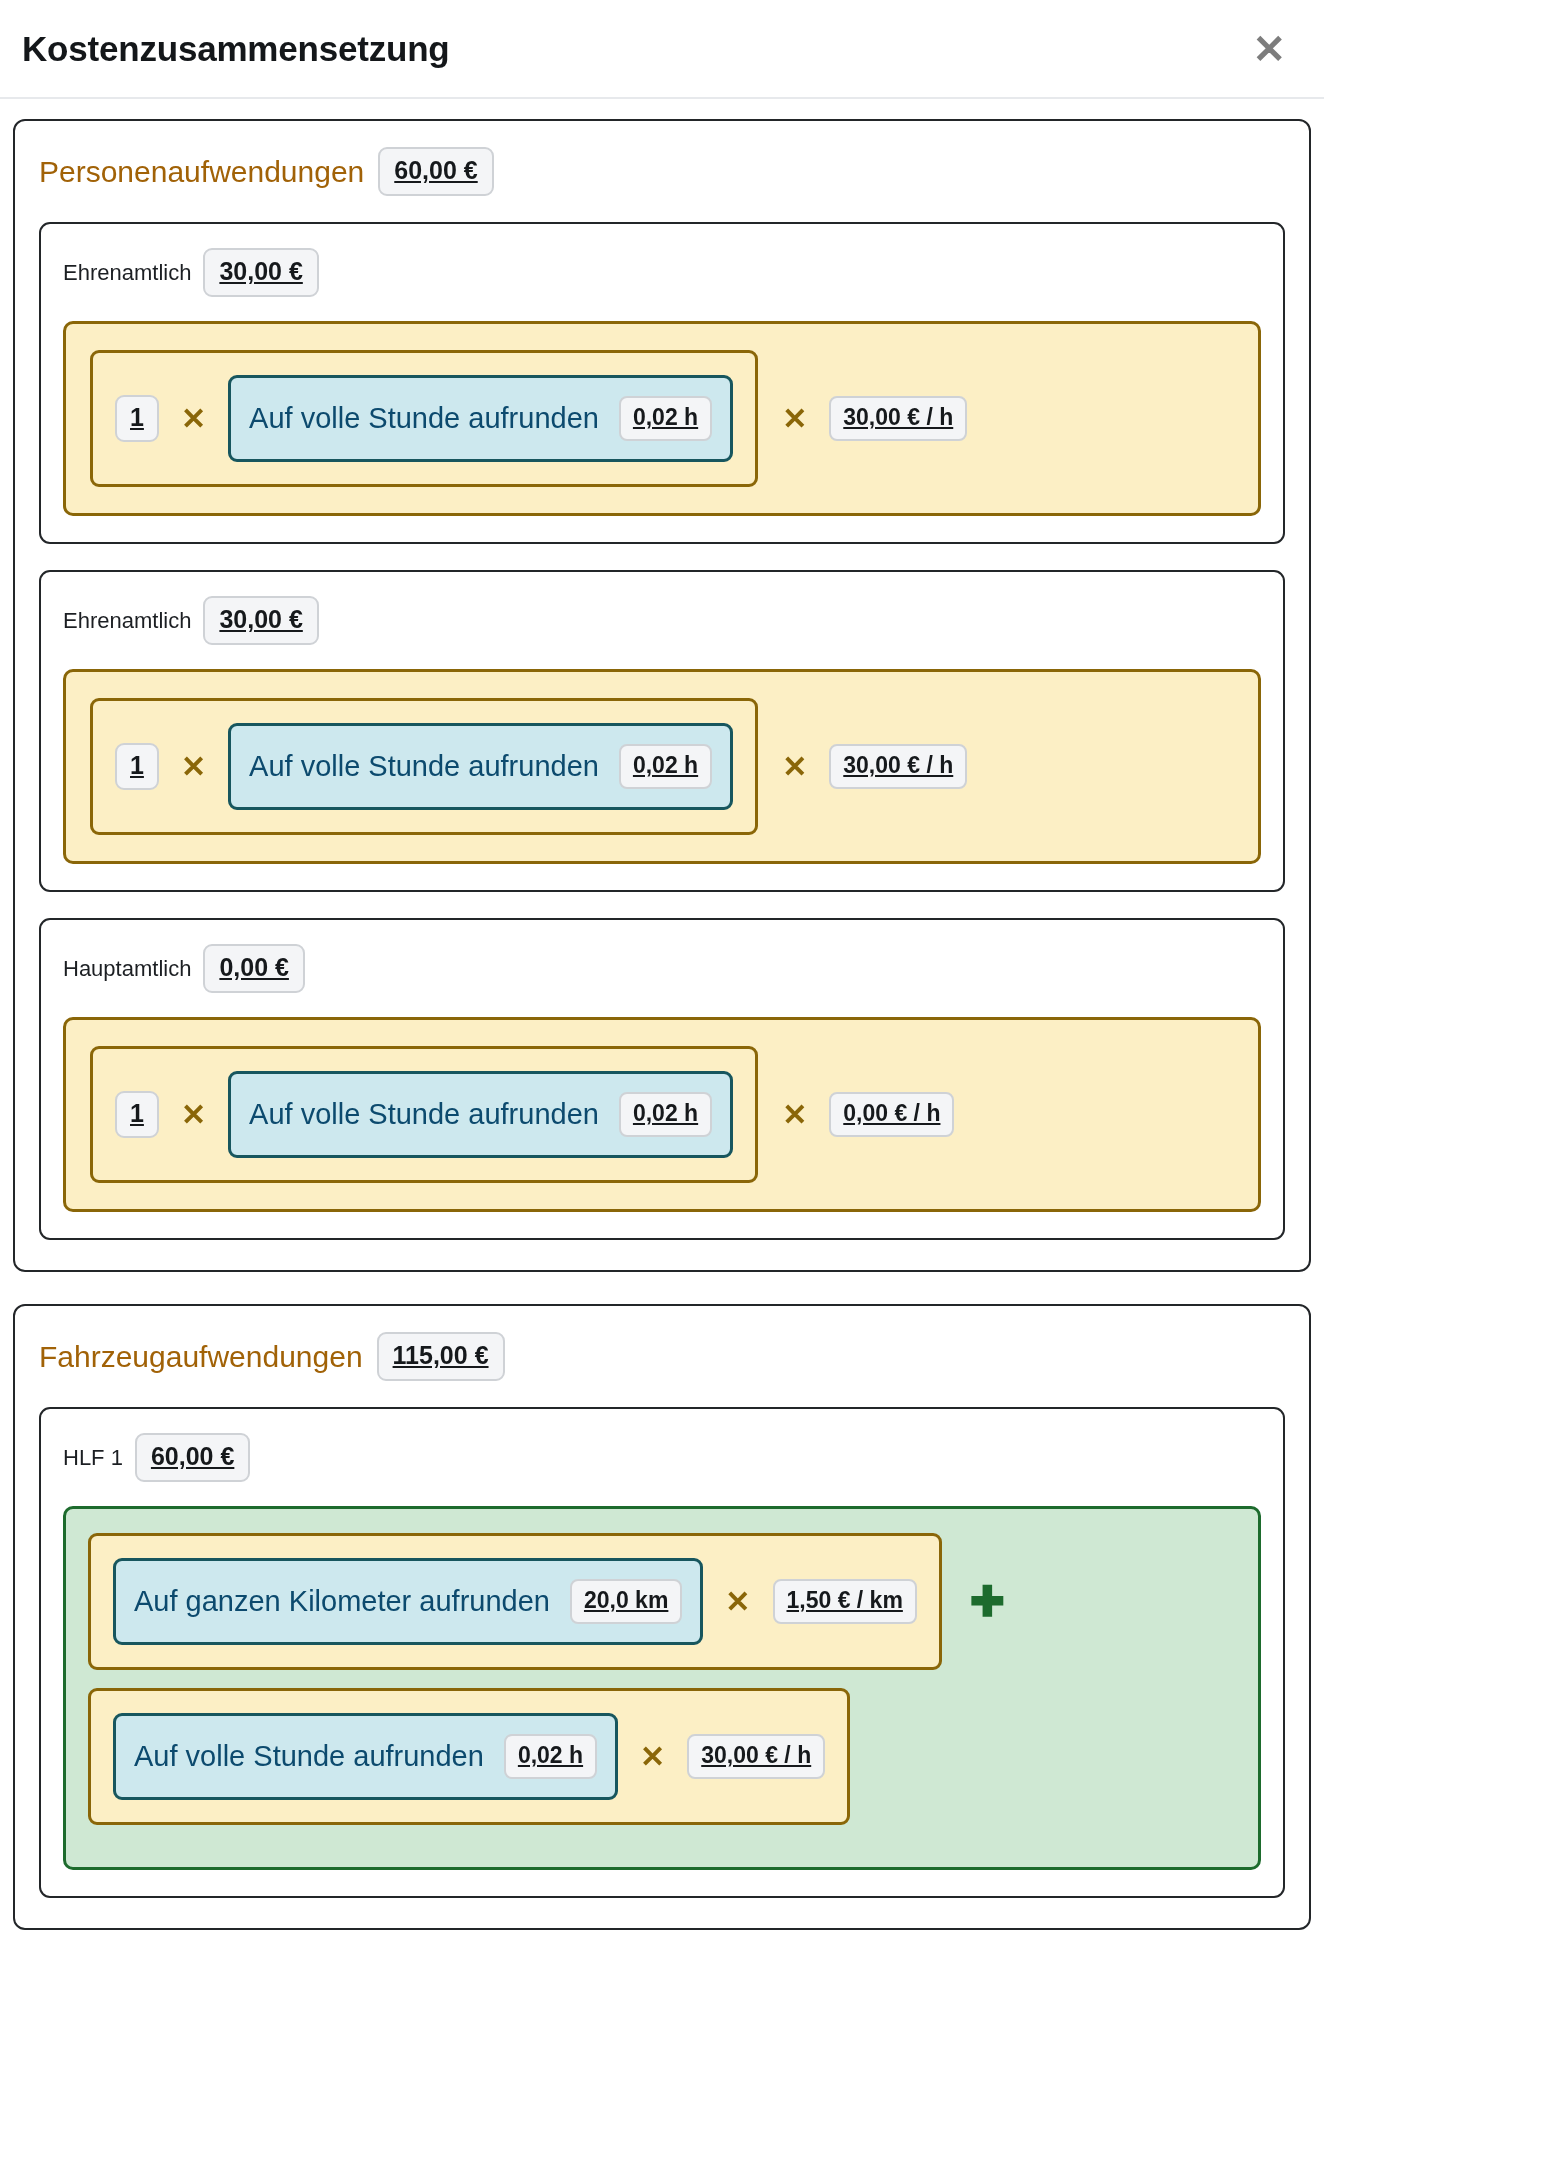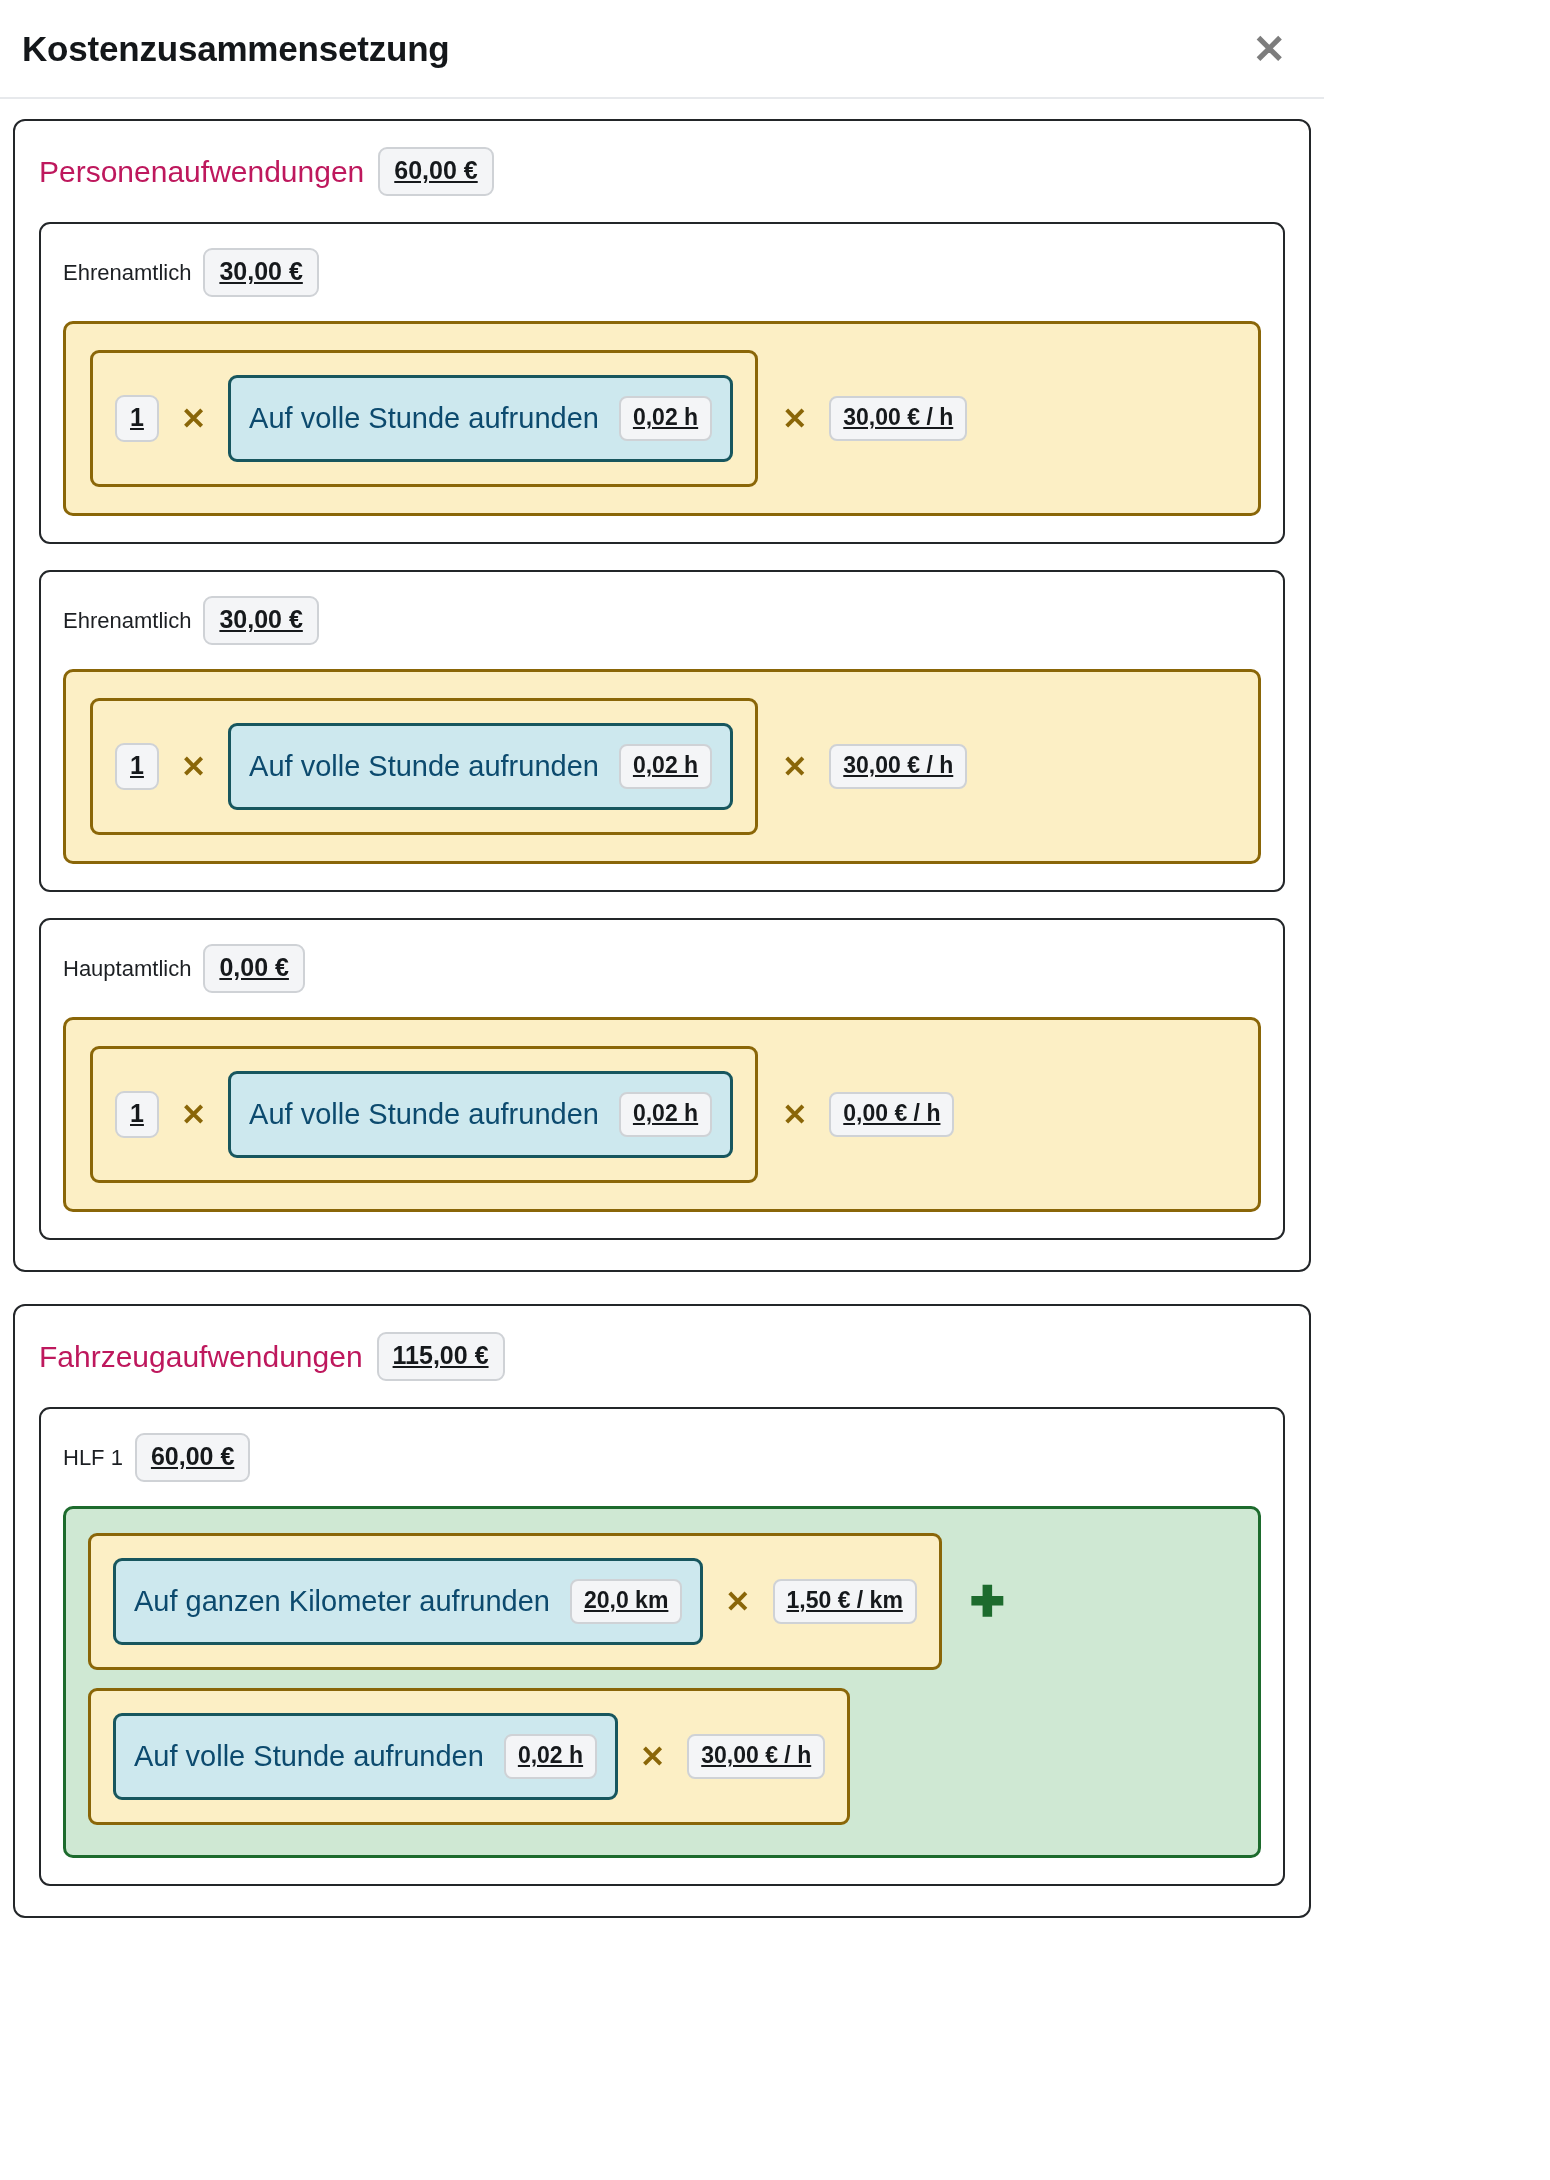--- a/index.html
+++ b/index.html
@@ -61,21 +61,21 @@
   }
 
   .group-head {
     display: flex;
     align-items: center;
     gap: 14px;
     margin-bottom: 26px;
   }
   .group-label {
     font-size: 30px;
-    color: #be185d;
+    color: #a16207;
     white-space: nowrap;
   }
 
   
   .pill {
     display: inline-flex;
     align-items: center;
     justify-content: center;
     background: #f4f5f7;
     border: 2px solid #cfd2d6;
@@ -130,21 +130,21 @@
     flex-wrap: wrap;
     gap: 0 24px;
   }
 
   .calc-outer.green {
     border: 3px solid #1d6b2d;
     background: #cfe8d3;
     flex-direction: column;
     align-items: flex-start;
     gap: 18px;
-    padding: 24px 22px 30px 22px;
+    padding: 24px 22px 42px 22px;
   }
 
   .calc-inner {
     border: 3px solid #8a6608;
     border-radius: 9px;
     background: #fcefc5;
     padding: 22px 22px;
     display: flex;
     align-items: center;
     gap: 22px;

